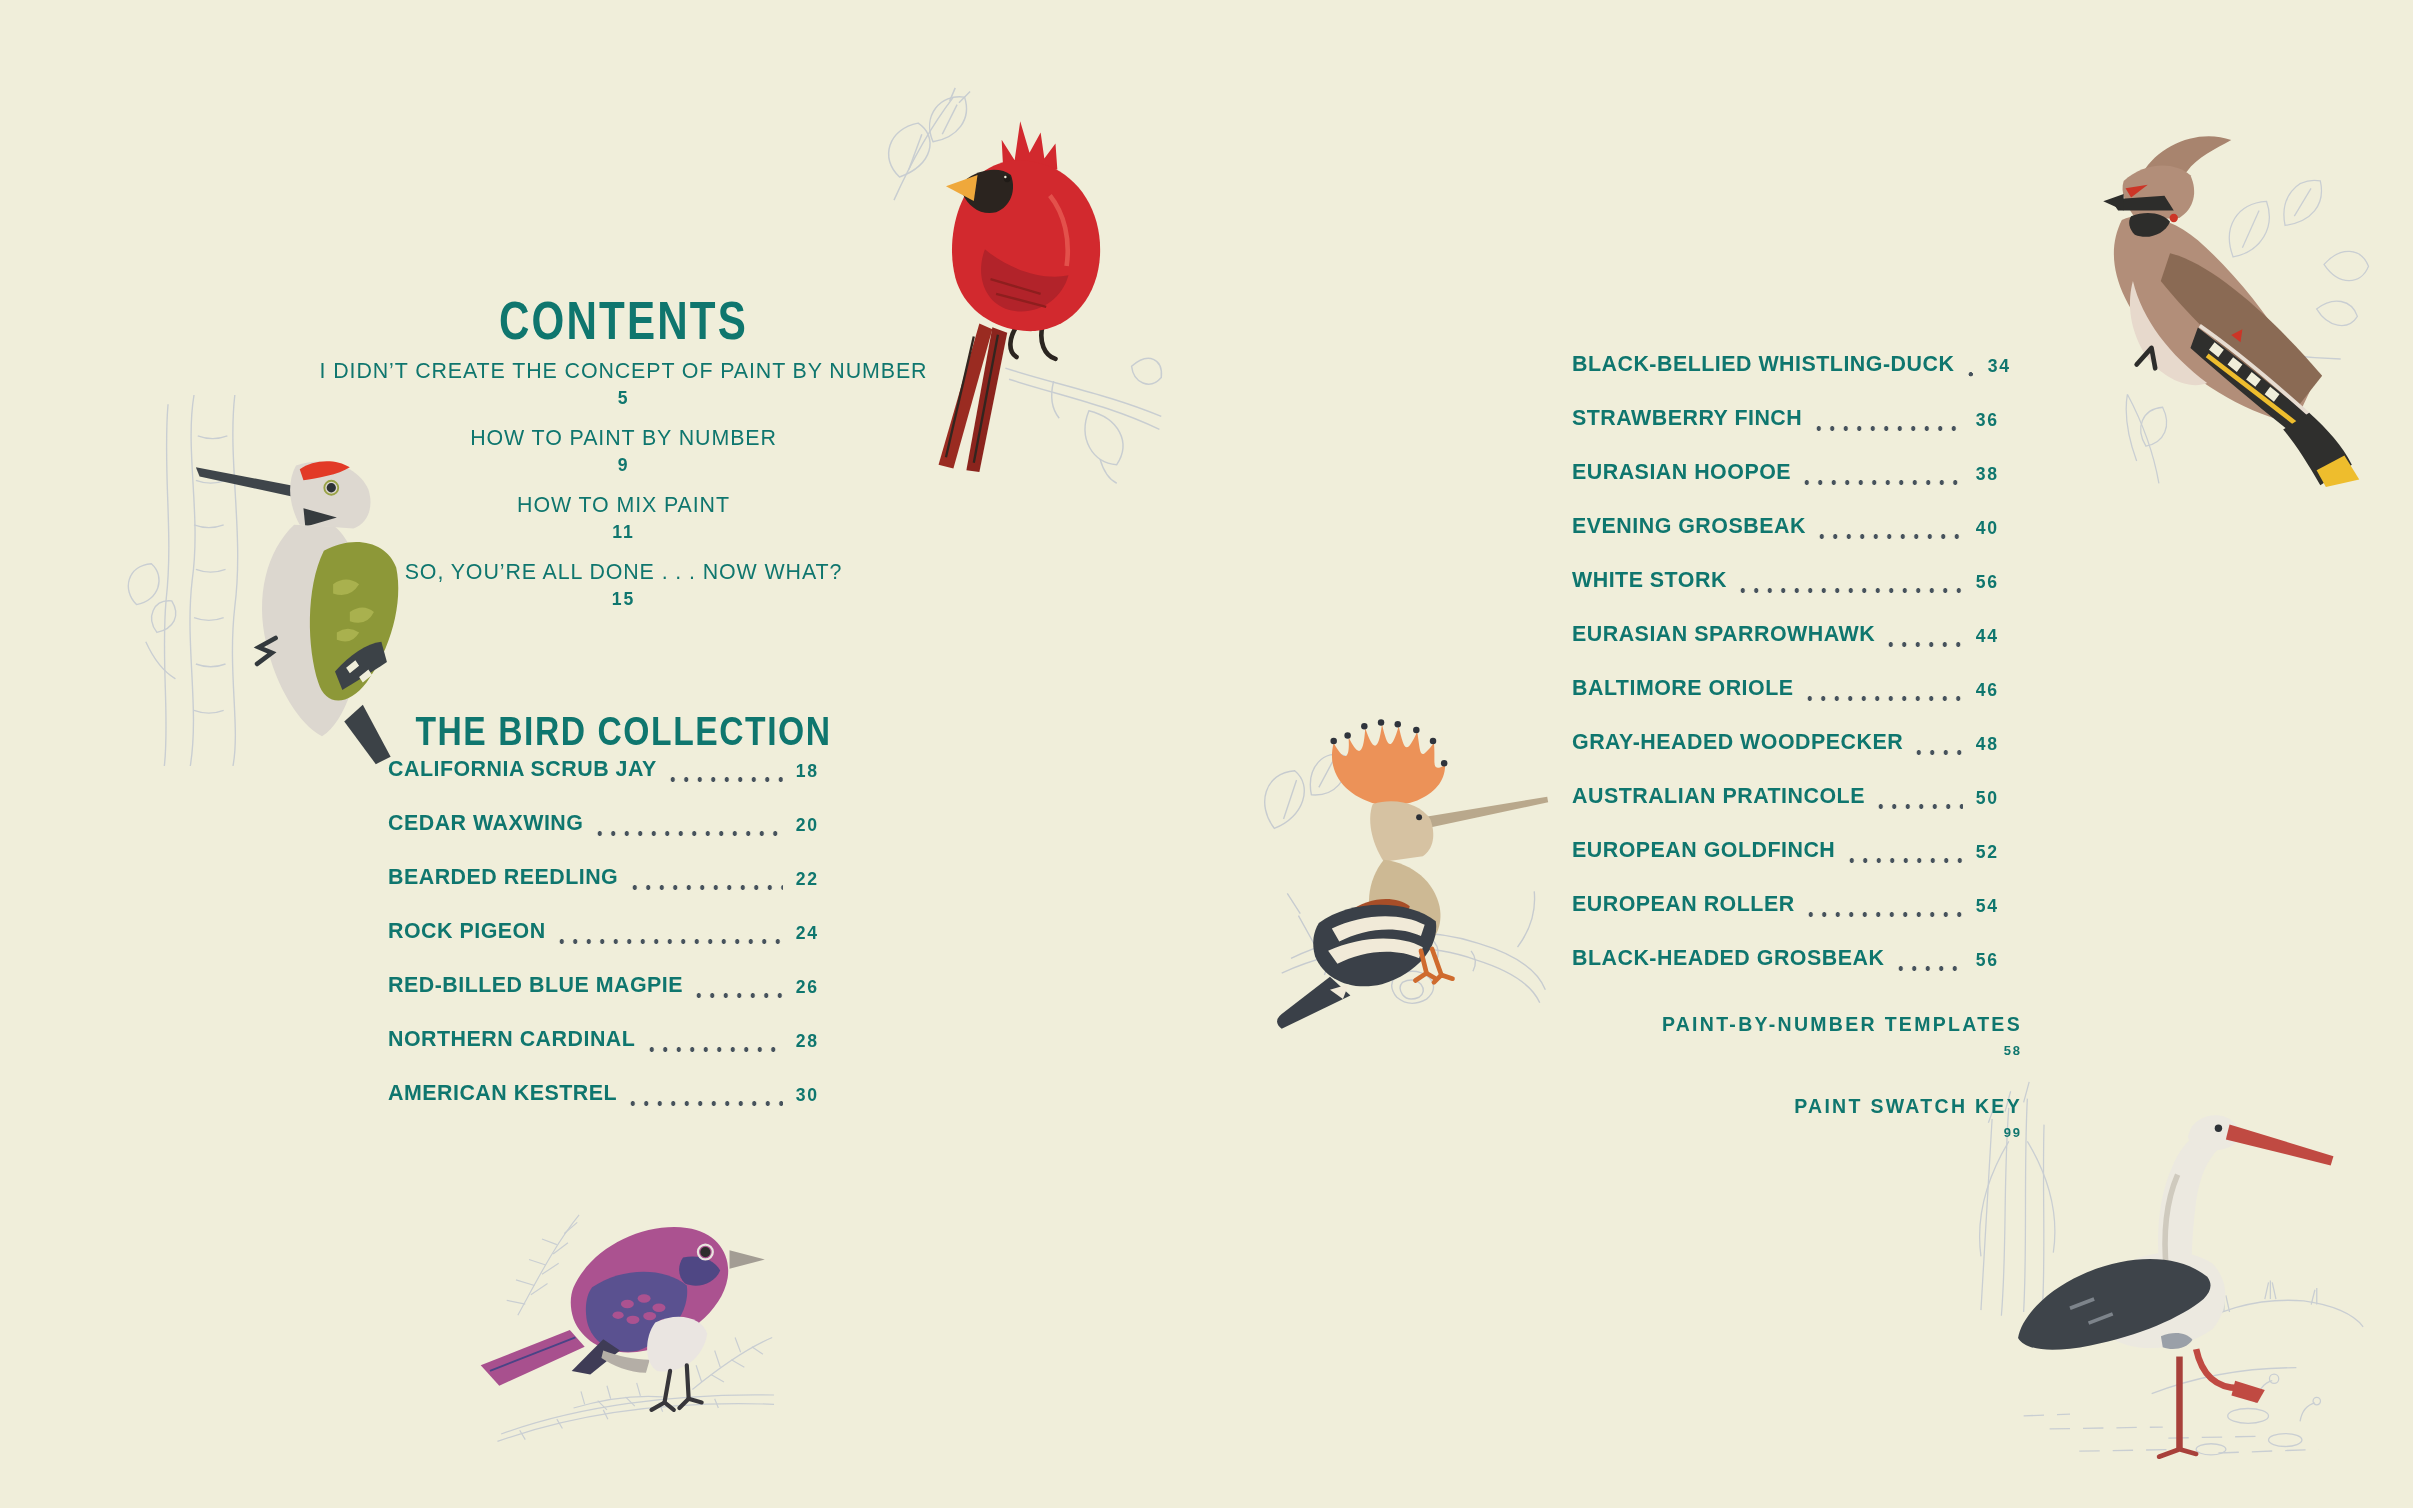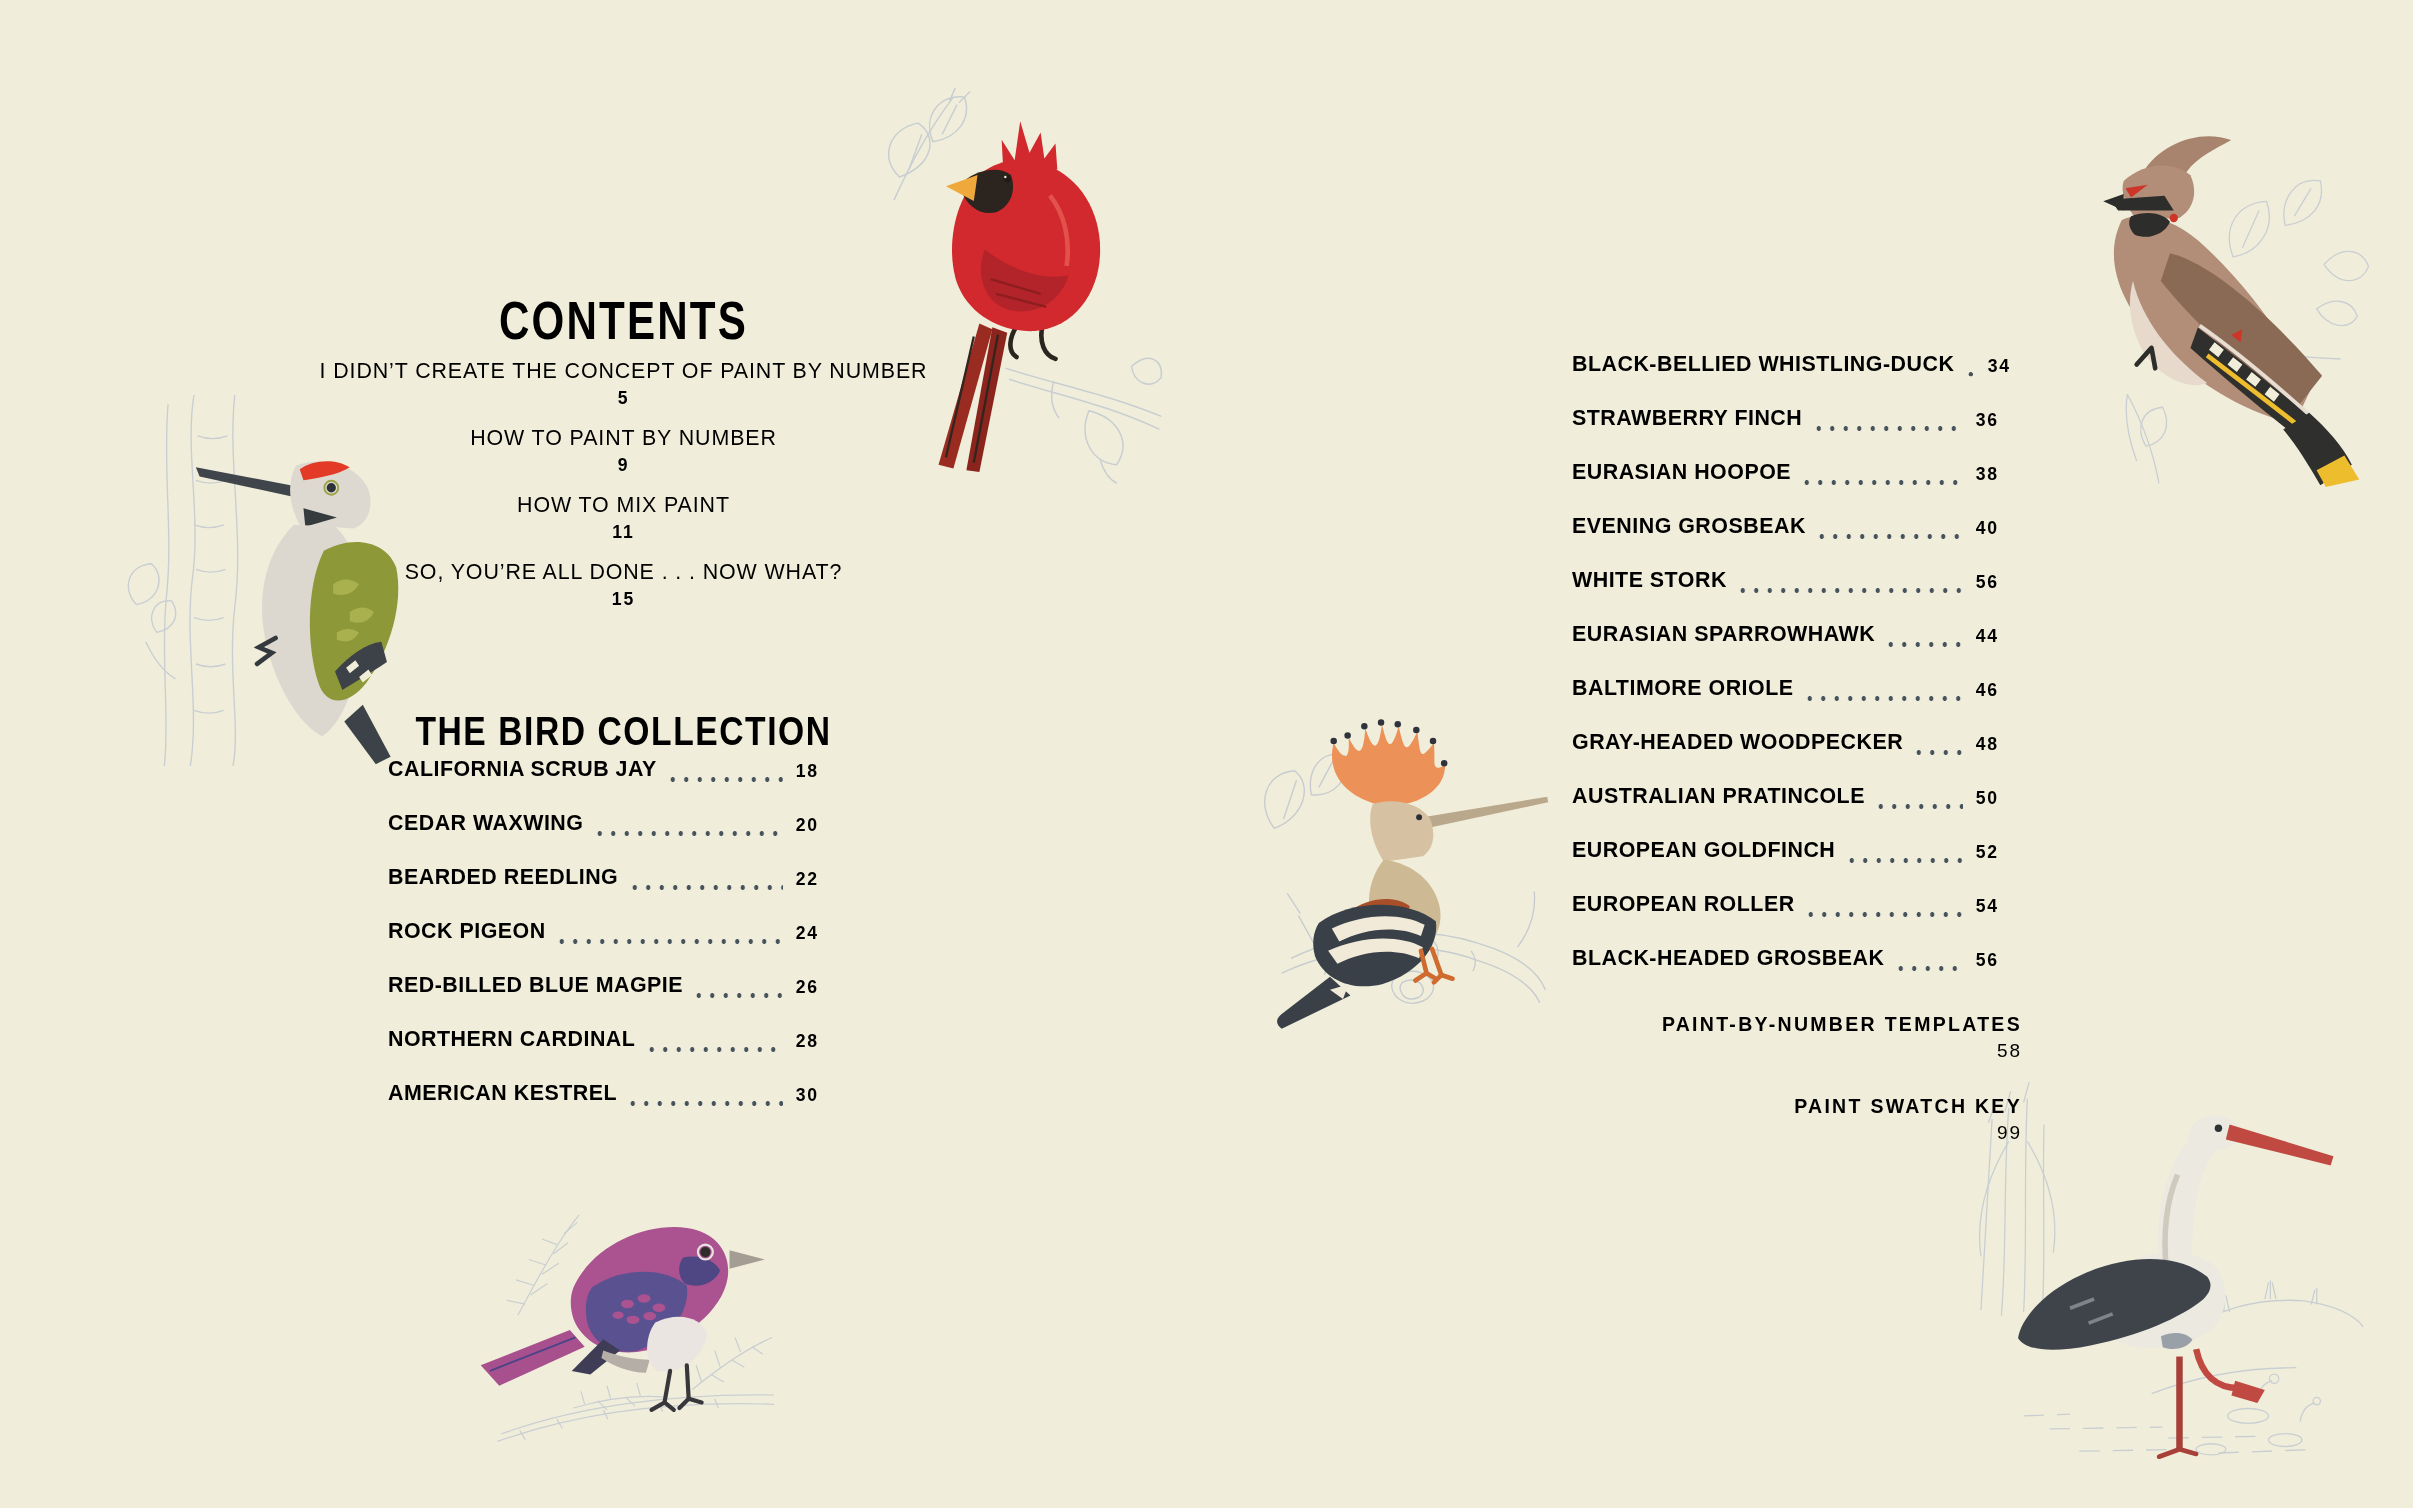--- a/index.html
+++ b/index.html
@@ -1,18 +1,18 @@
 <!DOCTYPE html>
 <html style="font-size:15px"><head>
 <meta charset="utf-8">
 <style>
   html,body{margin:0;padding:0;background:#f0eeda;}
   .page{
     position:relative;width:2413px;height:1508px;background:#f0eeda;
-    font-family:"Liberation Sans",sans-serif;color:#000000;overflow:hidden;
+    font-family:"Liberation Sans",sans-serif;color:#0f766e;overflow:hidden;
   }
   .heading{position:absolute;text-align:center;font-weight:700;white-space:nowrap;}
   #contents-title{left:252px;top:252px;width:743px;font-size:54px;letter-spacing:2.8px;line-height:65px;transform:scaleX(0.78);}
   #collection-heading{left:252px;top:670px;width:743px;font-size:41px;letter-spacing:1.9px;line-height:54px;transform:scaleX(0.82);}
 
   #intro-list{position:absolute;left:252px;top:357px;width:743px;}
   .intro-entry{text-align:center;margin-bottom:12px;}
   .intro-label{font-size:21.4px;font-weight:400;letter-spacing:0.9px;line-height:28px;}
   .intro-page{font-size:17.6px;font-weight:700;letter-spacing:1.9px;line-height:27px;}
 
@@ -22,21 +22,21 @@
   .toc-row{display:flex;align-items:flex-end;height:54px;}
   .toc-label{font-size:21.4px;font-weight:700;letter-spacing:0.5px;white-space:nowrap;}
   .dots{flex:1;min-width:11px;height:4.6px;margin:15px 13px 0 9.3px;
     background-image:radial-gradient(circle,#46525c 1.9px,rgba(70,82,92,0) 2.5px);
     background-size:13.5px 4.6px;background-repeat:repeat-x;background-position:0 50%;}
   .toc-page{font-size:17.6px;font-weight:700;letter-spacing:1.9px;}
 
   #back-matter{position:absolute;left:1539px;top:1011px;width:483px;}
   .back-entry{text-align:right;margin-bottom:29px;}
   .back-label{font-size:19.5px;font-weight:700;letter-spacing:2.3px;line-height:27px;}
-  .back-page{font-size:19px;font-weight:400;letter-spacing:1.9px;line-height:26px;}
+  .back-page{font-size:13px;font-weight:700;letter-spacing:1.9px;line-height:26px;}
 
   .illus{position:absolute;}
   .illus svg{display:block;width:100%;height:100%;}
   #illus-woodpecker{left:116px;top:395px;width:297px;height:371px;}
   #illus-cardinal{left:868px;top:84px;width:297px;height:404px;}
   #illus-hoopoe{left:1239px;top:715px;width:311px;height:325px;}
   #illus-starling{left:464px;top:1174px;width:311px;height:274px;}
   #illus-waxwing{left:2042px;top:116px;width:334px;height:371px;}
   #illus-stork{left:1940px;top:1030px;width:427px;height:436px;}
 </style>

